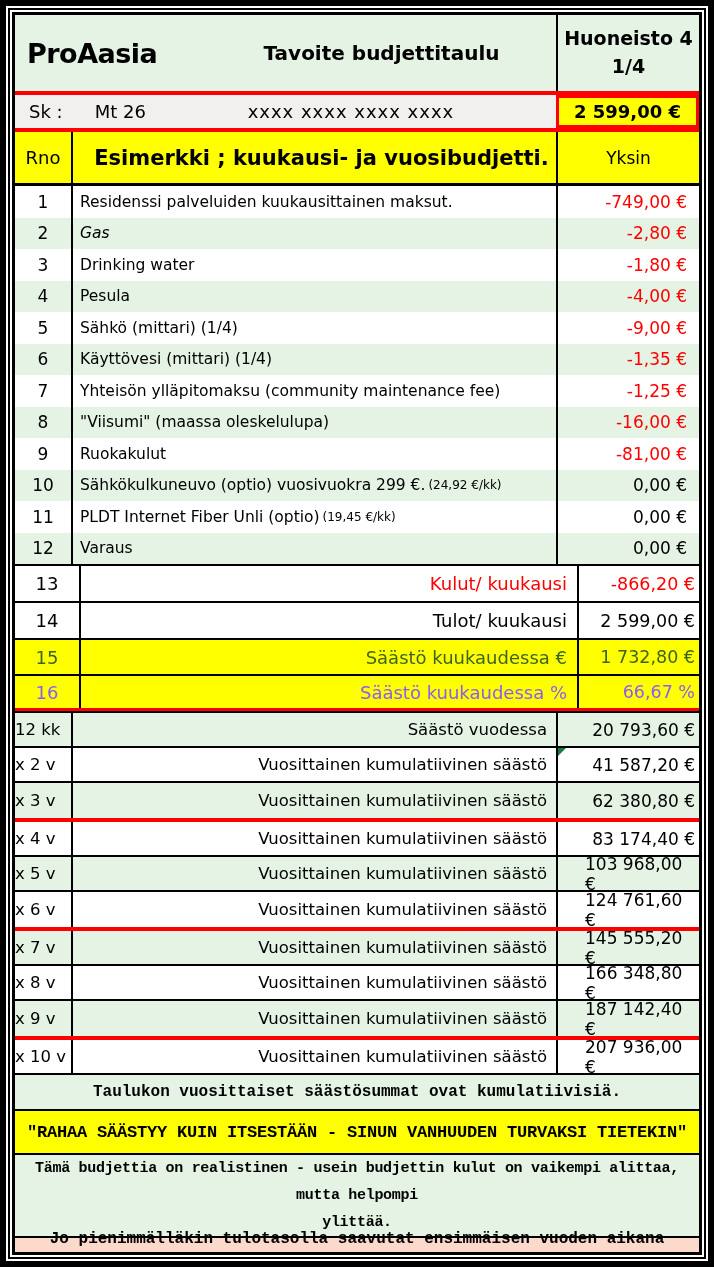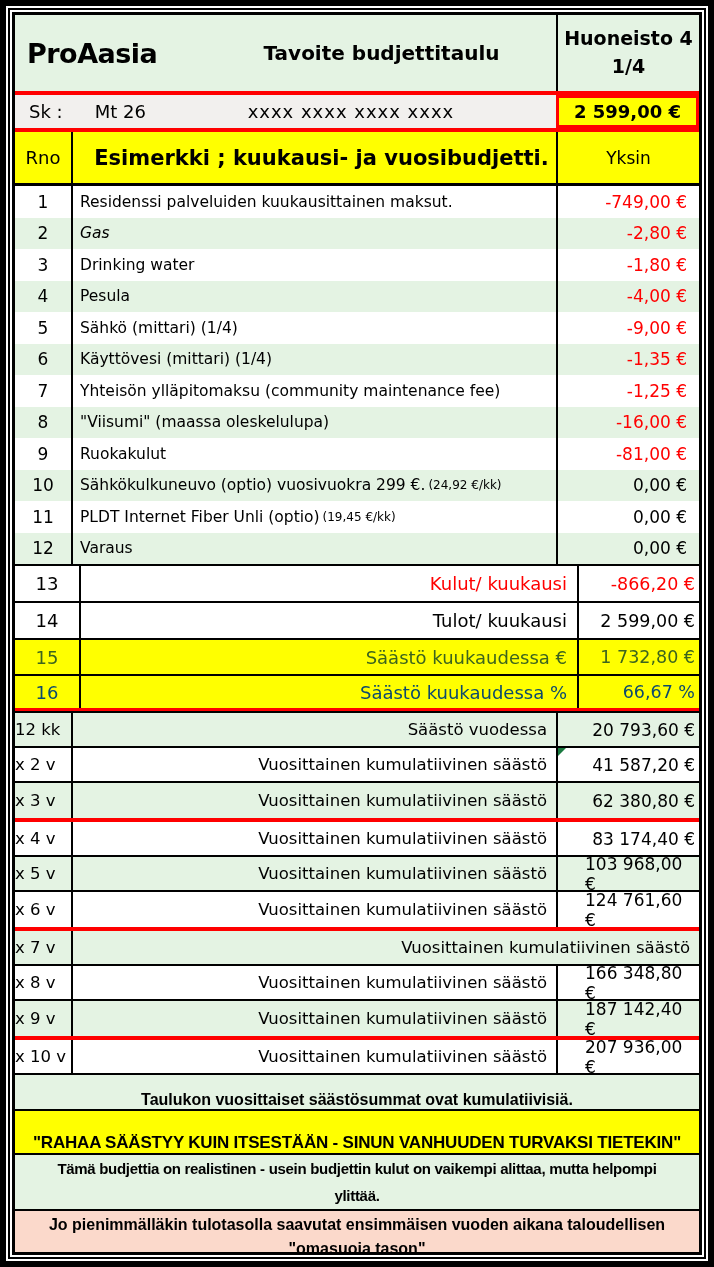--- a/index.html
+++ b/index.html
@@ -62,42 +62,42 @@
   .srow{box-sizing:border-box;display:flex;align-items:stretch;background:#fff;}
   .srow .c1{width:66px;box-sizing:border-box;border-right:2px solid #000;
     display:flex;align-items:center;justify-content:center;font-size:18px;}
   .srow .c2{flex:1;display:flex;align-items:center;justify-content:flex-end;
     padding-right:10px;font-size:18px;}
   .srow .c3{width:122px;box-sizing:border-box;border-left:2px solid #000;
     display:flex;align-items:center;justify-content:flex-end;padding-right:4px;font-size:17.5px;}
   .srow.r13{height:37px;border-bottom:2px solid #000;}
   .srow.r14{height:37px;border-bottom:2px solid #000;}
   .srow.r15{height:36px;border-bottom:2px solid #000;background:#ffff00;color:#3c641e;}
-  .srow.r16{height:35px;border-bottom:3px solid #ff0000;background:#ffff00;color:#0c4a6e;}
+  .srow.r16{height:35px;border-bottom:3px solid #ff0000;background:#ffff00;color:#8b5cf6;}
   .srow.r13 .c2, .srow.r13 .c3{color:#ff0000;}
 
   
   .yearblock{border-top:2px solid #000;flex:none;}
   .yrow{box-sizing:border-box;display:flex;align-items:stretch;height:35px;}
   .yrow.bb{border-bottom:2px solid #000;}
   .yrow.green{background:#e4f3e3;}
   .yrow.white{background:#ffffff;}
   .yrow .c1{width:58px;box-sizing:border-box;border-right:2px solid #000;
     display:flex;align-items:center;font-size:16.5px;}
   .yrow .c2{flex:1;display:flex;align-items:center;justify-content:flex-end;
     padding-right:9px;font-size:16.5px;white-space:nowrap;}
   .yrow .c3{width:143px;box-sizing:border-box;border-left:2px solid #000;position:relative;
     display:flex;align-items:center;justify-content:flex-end;padding-right:4px;font-size:17px;padding-left:27px;}
   .redline{height:4px;background:#ff0000;flex:none;}
   .marker::before{content:'';position:absolute;top:0;left:0;width:0;height:0;
     border-top:8px solid #1a7a40;border-right:8px solid transparent;}
 
   
   .fband{box-sizing:border-box;display:flex;flex-direction:column;align-items:center;
-    justify-content:flex-end;text-align:center;font-family:Liberation Sans, sans-serif;
+    justify-content:center;text-align:center;font-family:Liberation Mono, monospace;
     font-weight:bold;flex:none;}
   .f1{height:34px;background:#e4f3e3;font-size:16px;}
   .f2{height:44px;background:#ffff00;border-top:2px solid #000;font-size:17px;letter-spacing:-0.2px;}
   .f3{height:52px;background:#fbd9cb;border-top:2px solid #000;font-size:16px;line-height:1.5;}
   .f4{flex:1;background:#e4f3e3;border-top:2px solid #000;font-size:15px;line-height:1.8;letter-spacing:-0.3px;}
 </style>
 </head>
 <body>
 
 <div class="frame-outer">
@@ -243,20 +243,21 @@
           </div>
           <div class="yrow white">
             <div class="c1">x 6 v</div>
             <div class="c2">Vuosittainen kumulatiivinen säästö</div>
             <div class="c3">124 761,60 €</div>
           </div>
           <div class="redline"></div>
           <div class="yrow green bb">
             <div class="c1">x 7 v</div>
             <div class="c2">Vuosittainen kumulatiivinen säästö</div>
+            <div class="c3">145 555,20 €</div>
           </div>
           <div class="yrow white bb">
             <div class="c1">x 8 v</div>
             <div class="c2">Vuosittainen kumulatiivinen säästö</div>
             <div class="c3">166 348,80 €</div>
           </div>
           <div class="yrow green">
             <div class="c1">x 9 v</div>
             <div class="c2">Vuosittainen kumulatiivinen säästö</div>
             <div class="c3">187 142,40 €</div>

